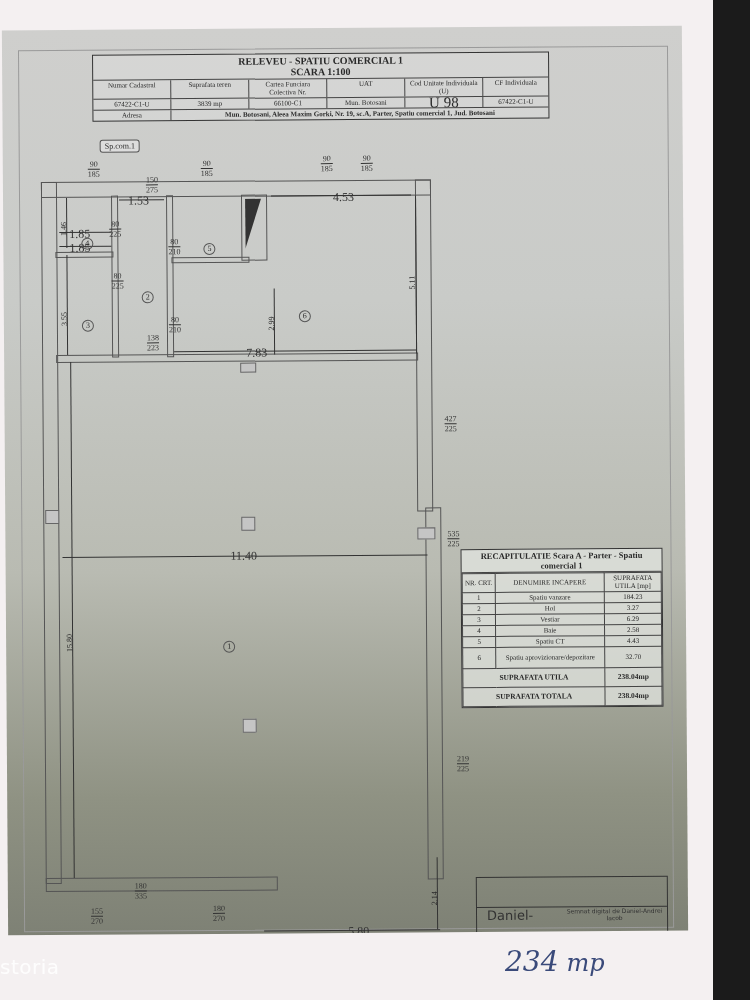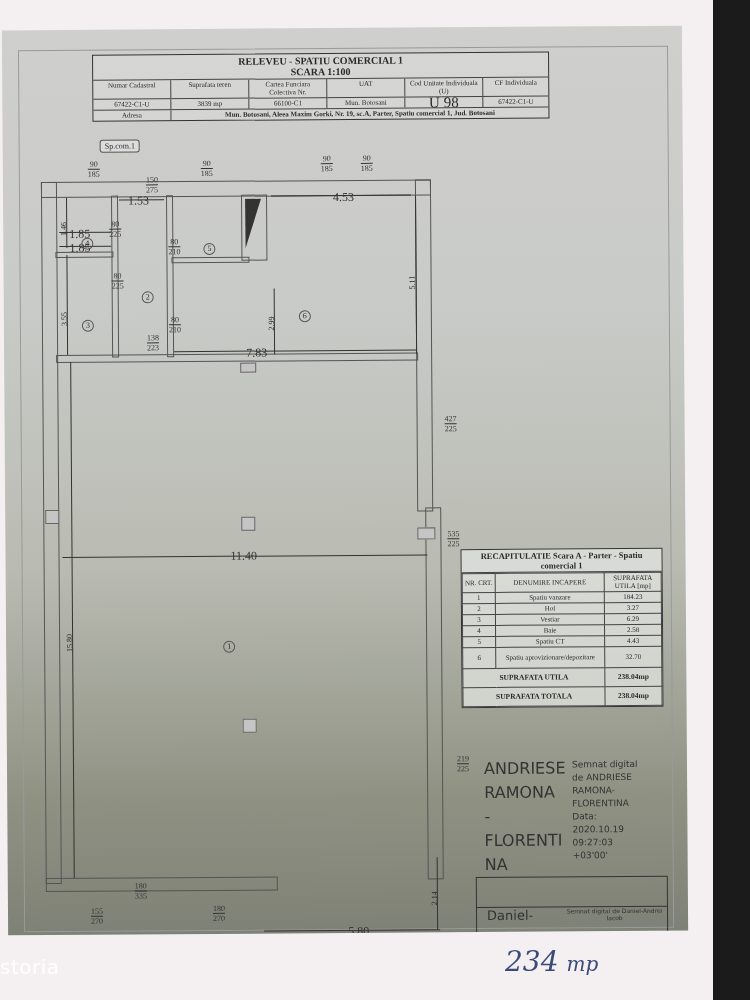--- a/index.html
+++ b/index.html
@@ -53,21 +53,21 @@
   .sig { position:absolute; left:455px; top:730px; width:210px; height:180px; }
   .sig-name { position:absolute; left:22px; top:0; width:90px; font-family:"DejaVu Sans", sans-serif; font-size:16px; line-height:24px; color:#333; }
   .sig-info { position:absolute; left:110px; top:2px; font-family:"DejaVu Sans", sans-serif; font-size:9px; line-height:13px; color:#333; }
   .stamp { position:absolute; left:13px; top:120px; width:190px; height:55px; border:1px solid #333; font-family:"DejaVu Sans", sans-serif; font-size:4px; text-align:center; }
   .stamp .stamp-top { border-bottom:1px solid #333; height:26px; padding-top:3px; line-height:5px; color:#333; }
   .stamp-name { position:absolute; left:10px; top:30px; font-size:13px; color:#333; }
   .stamp-sig { position:absolute; left:85px; top:30px; font-size:6px; line-height:7px; color:#333; }
 
   .watermark { position:absolute; left:0; top:955px; font-family:"DejaVu Sans", sans-serif; font-size:20px; color:#fff; opacity:.9; letter-spacing:.5px; }
   .handwritten { position:absolute; left:505px; top:945px; font-family:"DejaVu Serif", serif; font-style:italic; font-size:28px; color:#3a4a7a; }
-  .handwritten .unit { font-size:20px; margin-left:8px; }
+  .handwritten .unit { font-size:24px; margin-left:8px; }
 </style>
 </head>
 <body>
 
 <div class="rightbar"></div>
 
 <div class="paper">
   <div class="paper-inner"></div>
 
   <div class="titleblock">
@@ -267,37 +267,20 @@
       </tr>
       <tr class="tot">
         <td colspan="2">SUPRAFATA TOTALA</td>
         <td>238.04mp</td>
       </tr>
     </tbody>
       </table>
   </div>
 
   <div class="sig">
-    <div class="sig-name">
-      <div>ANDRIESE</div>
-      <div>RAMONA</div>
-      <div>-</div>
-      <div>FLORENTI</div>
-      <div>NA</div>
-    </div>
-    <div class="sig-info">
-      <div>Semnat digital</div>
-      <div>de ANDRIESE</div>
-      <div>RAMONA-</div>
-      <div>FLORENTINA</div>
-      <div>Data:</div>
-      <div>2020.10.19</div>
-      <div>09:27:03</div>
-      <div>+03'00'</div>
-    </div>
     <div class="stamp">
       <div class="stamp-top">​</div>
       <div class="stamp-name">Daniel-</div>
       <div class="stamp-sig">Semnat digital de Daniel-Andrei Iacob</div>
     </div>
   </div>
 </div>
 
 <div class="handwritten">
   <span>234</span><span class="unit">mp</span>

